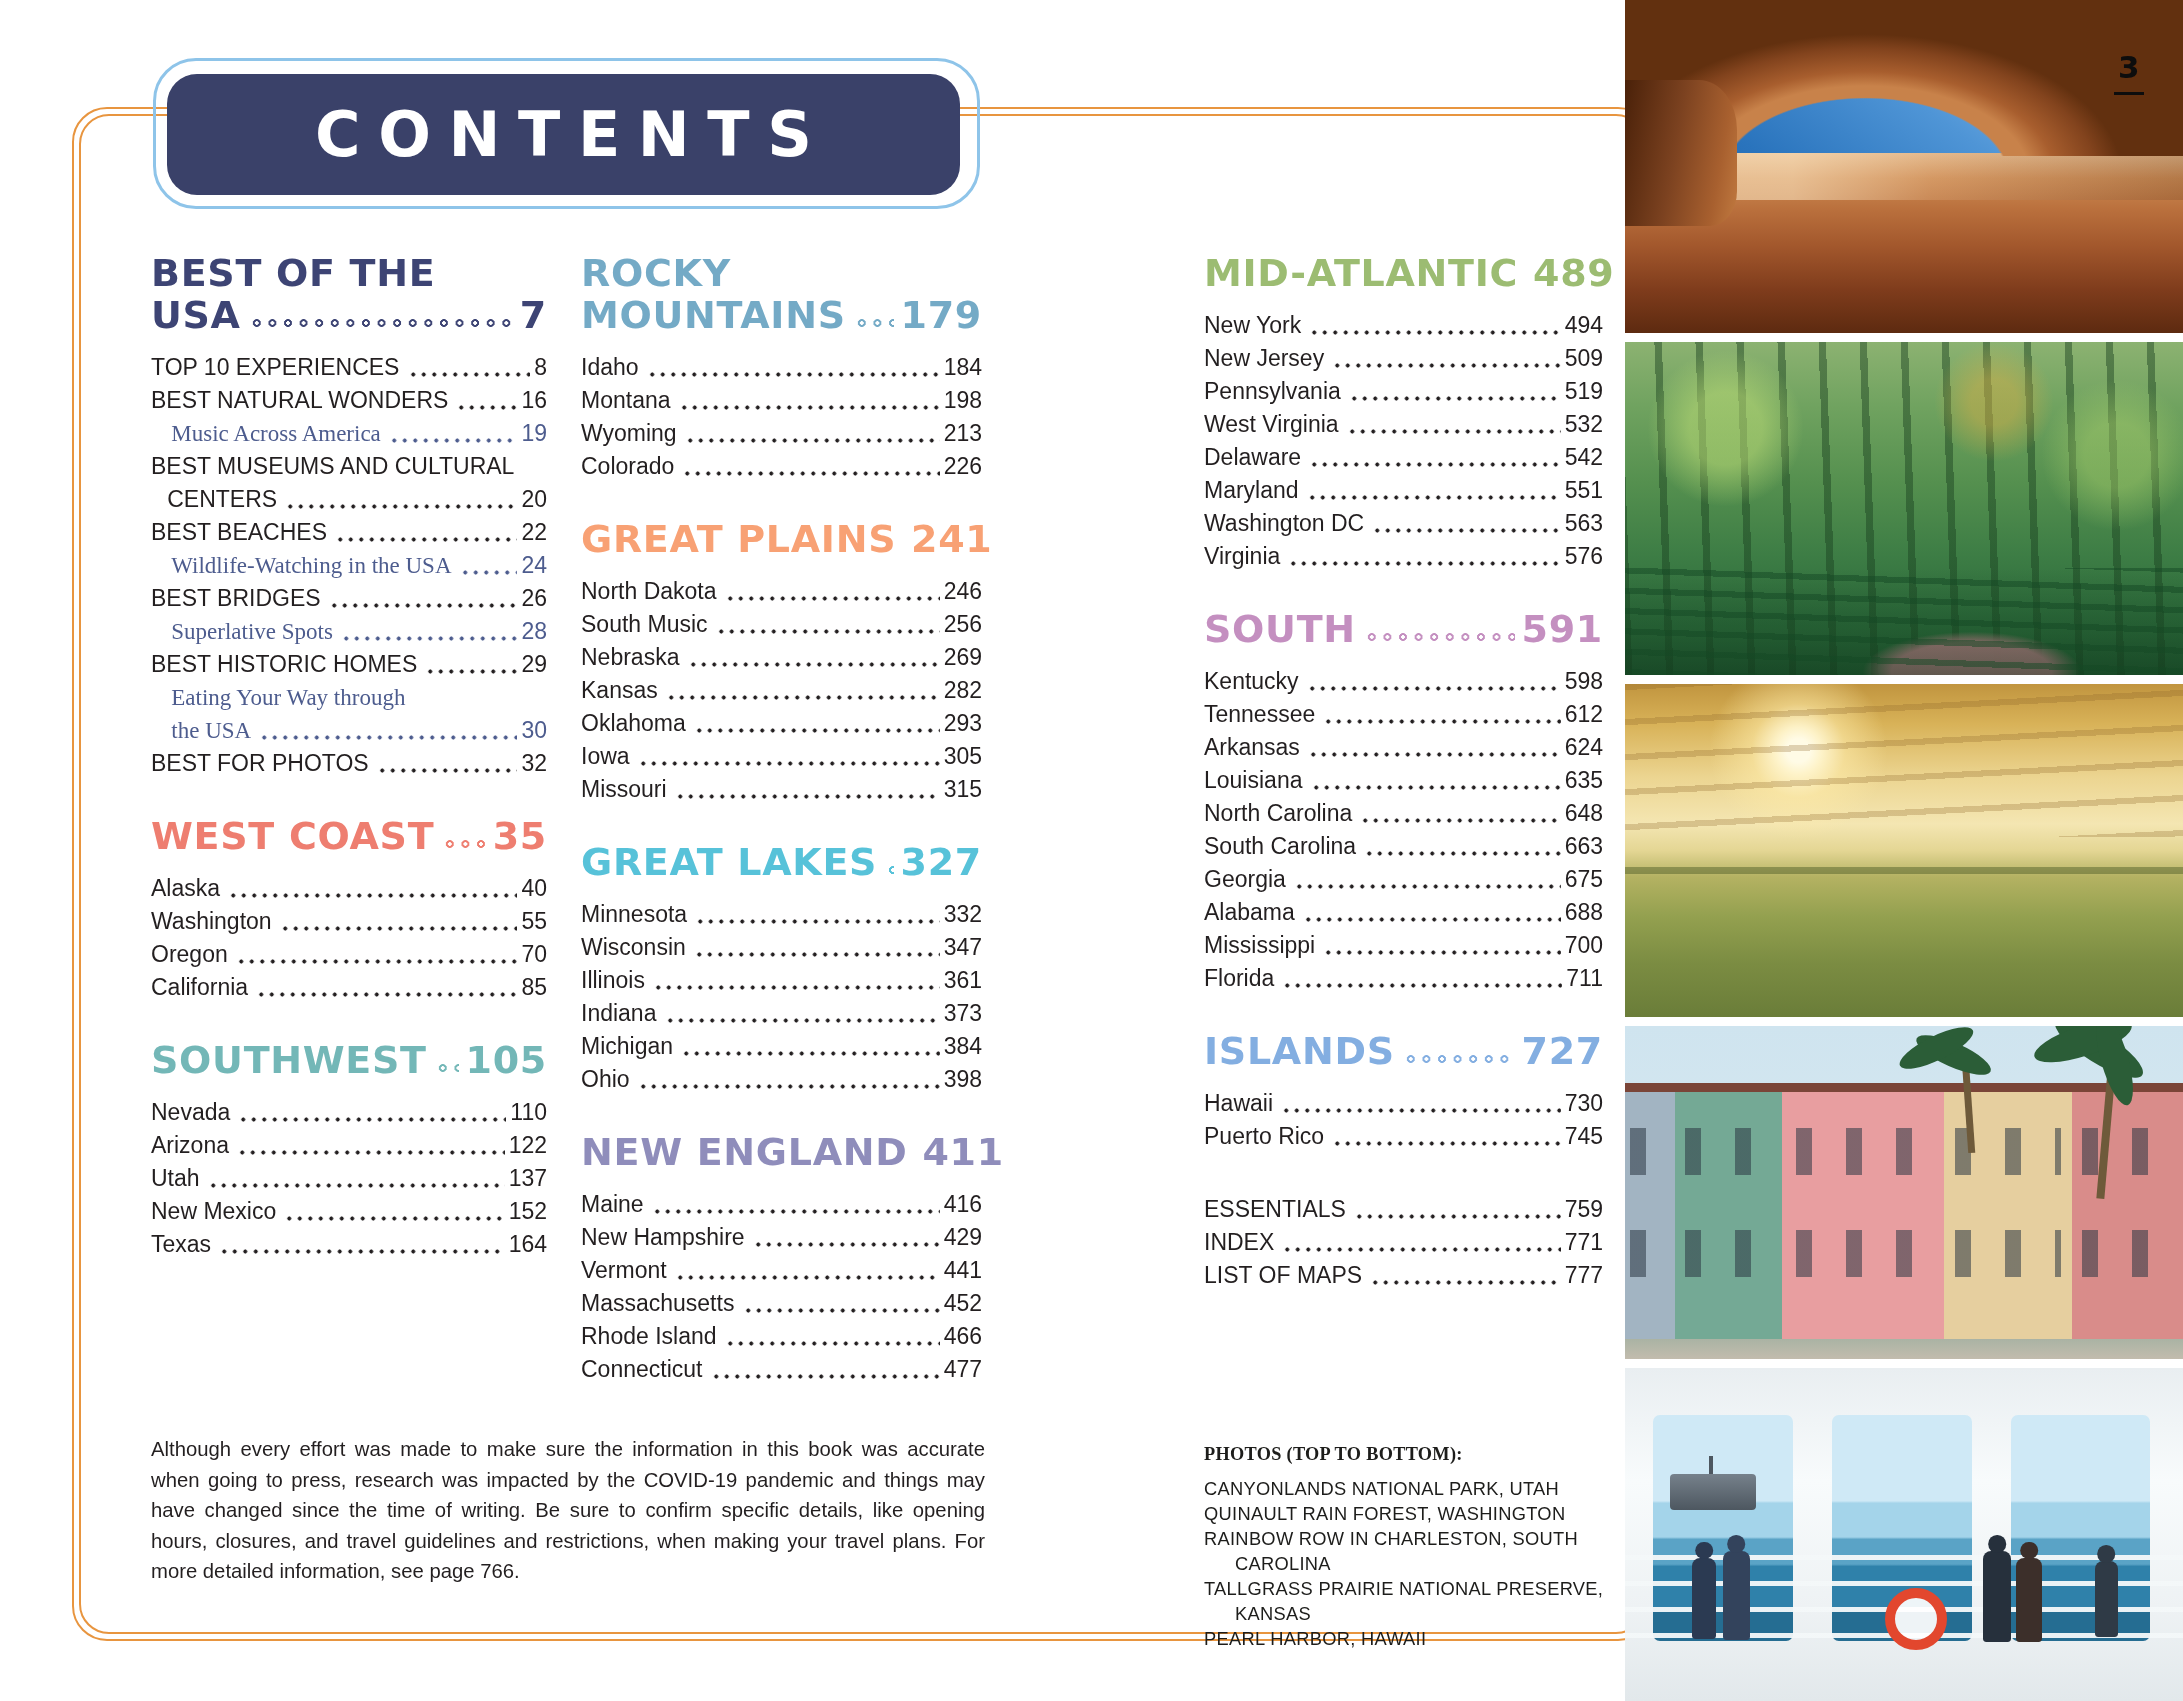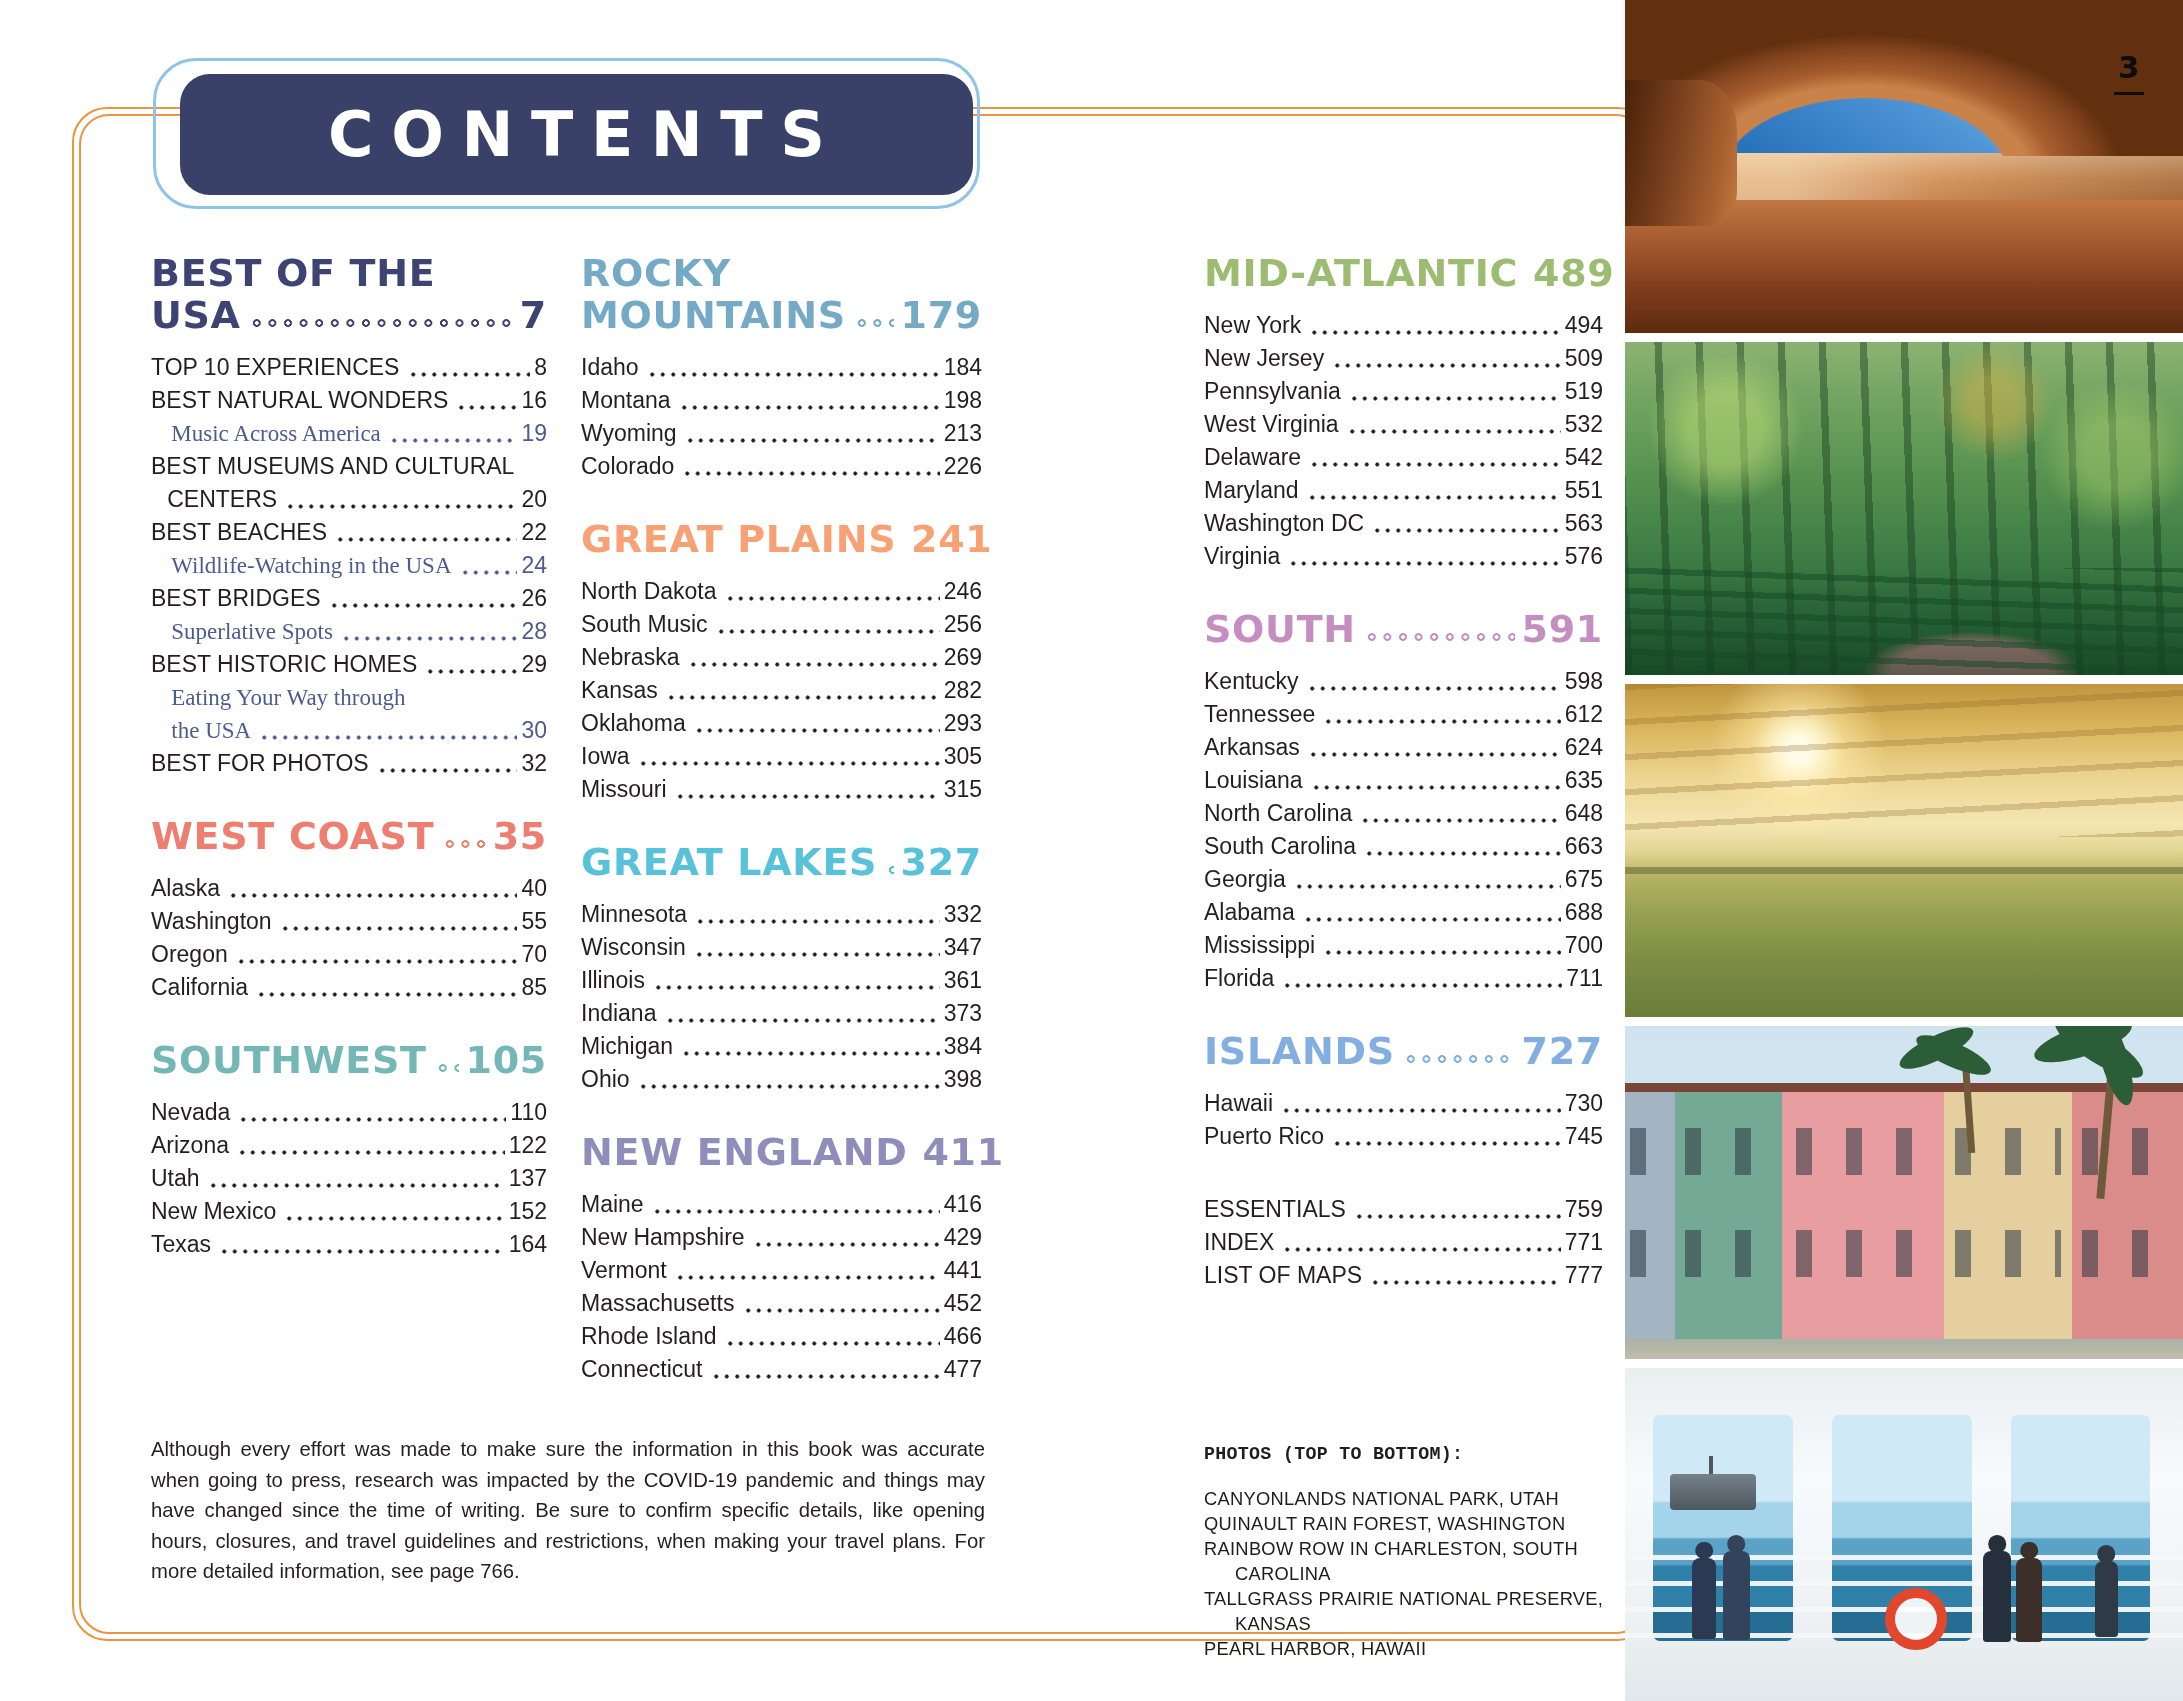--- a/index.html
+++ b/index.html
@@ -7,21 +7,21 @@
         font-family:"Liberation Sans",sans-serif;color:var(--ink,#231f20);}
 
   
   #frame{position:absolute;left:72px;top:107px;width:1577px;height:1530px;
          border:2px solid var(--orange,#e8953f);border-radius:35px;}
   #frame::after{content:"";position:absolute;inset:4.7px;border:2px solid var(--orange,#e8953f);border-radius:30px;}
 
   
   #banner-outline{position:absolute;left:153px;top:58px;width:821px;height:145px;
                   border:3.4px solid var(--outline,#8ec4e9);border-radius:43px;background:transparent;}
-  #banner{position:absolute;left:180px;top:74px;width:793px;height:121px;background:var(--navy,#3a4169);
+  #banner{position:absolute;left:167px;top:74px;width:793px;height:121px;background:var(--navy,#3a4169);
           border-radius:30px;display:flex;align-items:center;justify-content:center;}
   #banner .t{color:#fff;font-family:"DejaVu Sans",sans-serif;font-weight:800;font-size:62px;
              letter-spacing:17.6px;padding-left:17.6px;}
 
   
   .col{position:absolute;top:252px;}
   #col1{left:151px;width:396px;}
   #col2{left:581px;width:401px;}
   #col3{left:1204px;width:399px;}
 
@@ -42,21 +42,21 @@
   .row .num{white-space:nowrap;}
   .row.sub{color:var(--subblue,#4d5c8e);--dc:var(--subblue,#4d5c8e);}
   .row.sub .lab{padding-left:20.3px;font-family:Liberation Serif, serif;}
   .row.cont .lab{padding-left:16.2px;}
   .row.sub.cont .lab{padding-left:20.3px;}
 
   
   #disclaimer{position:absolute;left:151px;top:1434px;width:834px;font-size:20.3px;line-height:30.5px;
               text-align:justify;color:var(--ink,#231f20);}
   #credits{position:absolute;left:1204px;top:1442px;width:433px;font-size:18.3px;line-height:25px;color:#1d1d1b;}
-  #credits .hd{font-family:Liberation Mono, monospace;font-weight:bold;letter-spacing:0.3px;margin-bottom:19px;}
+  #credits .hd{font-family:Liberation Serif, serif;font-weight:bold;letter-spacing:0.3px;margin-bottom:9px;}
   #credits .credit{padding-left:31px;text-indent:-31px;letter-spacing:0.3px;}
 
   
   #photos{position:absolute;left:1625px;top:0;width:559px;height:1701px;background:#fff;
           display:flex;flex-direction:column;gap:9.5px;}
   .photo{flex:1;position:relative;overflow:hidden;}
 
   
   .p1-sky{position:absolute;inset:0;
      background:linear-gradient(215deg,#cfe8f8 0%,#8fc0ec 18%,#4f95d6 40%,#2a74bd 62%,#1a5ca5 82%,#134e90 100%);}

